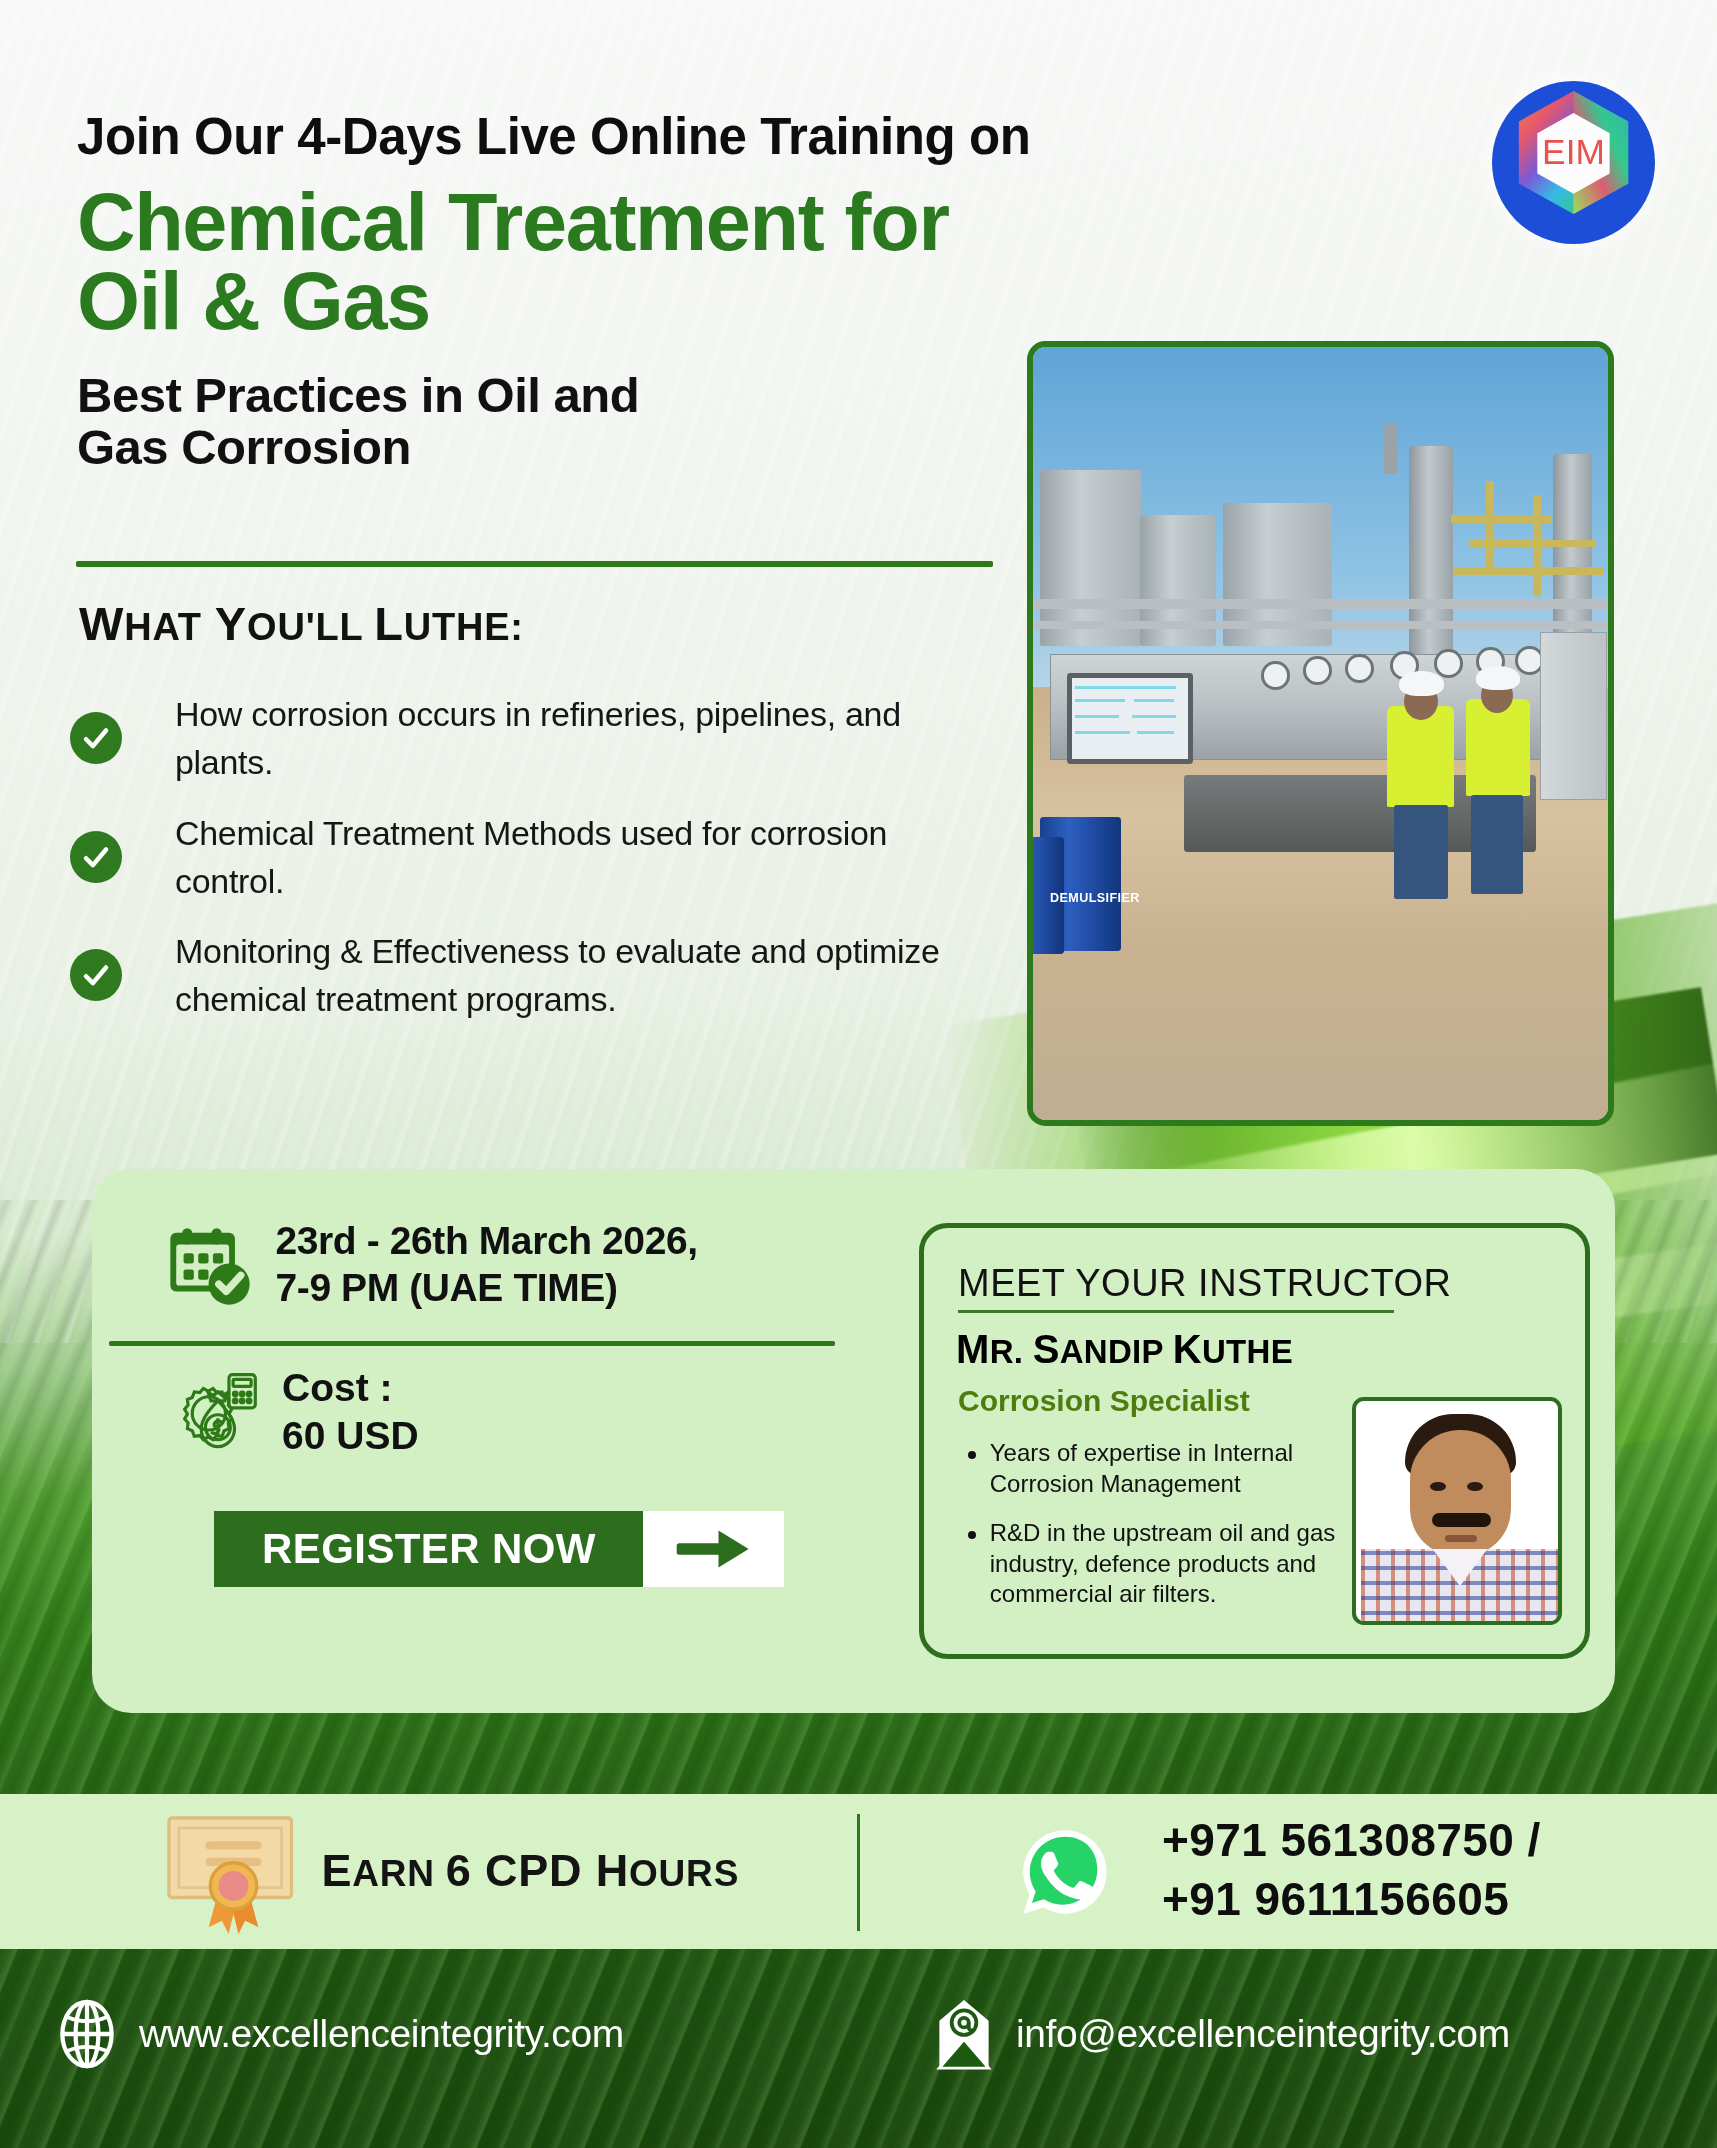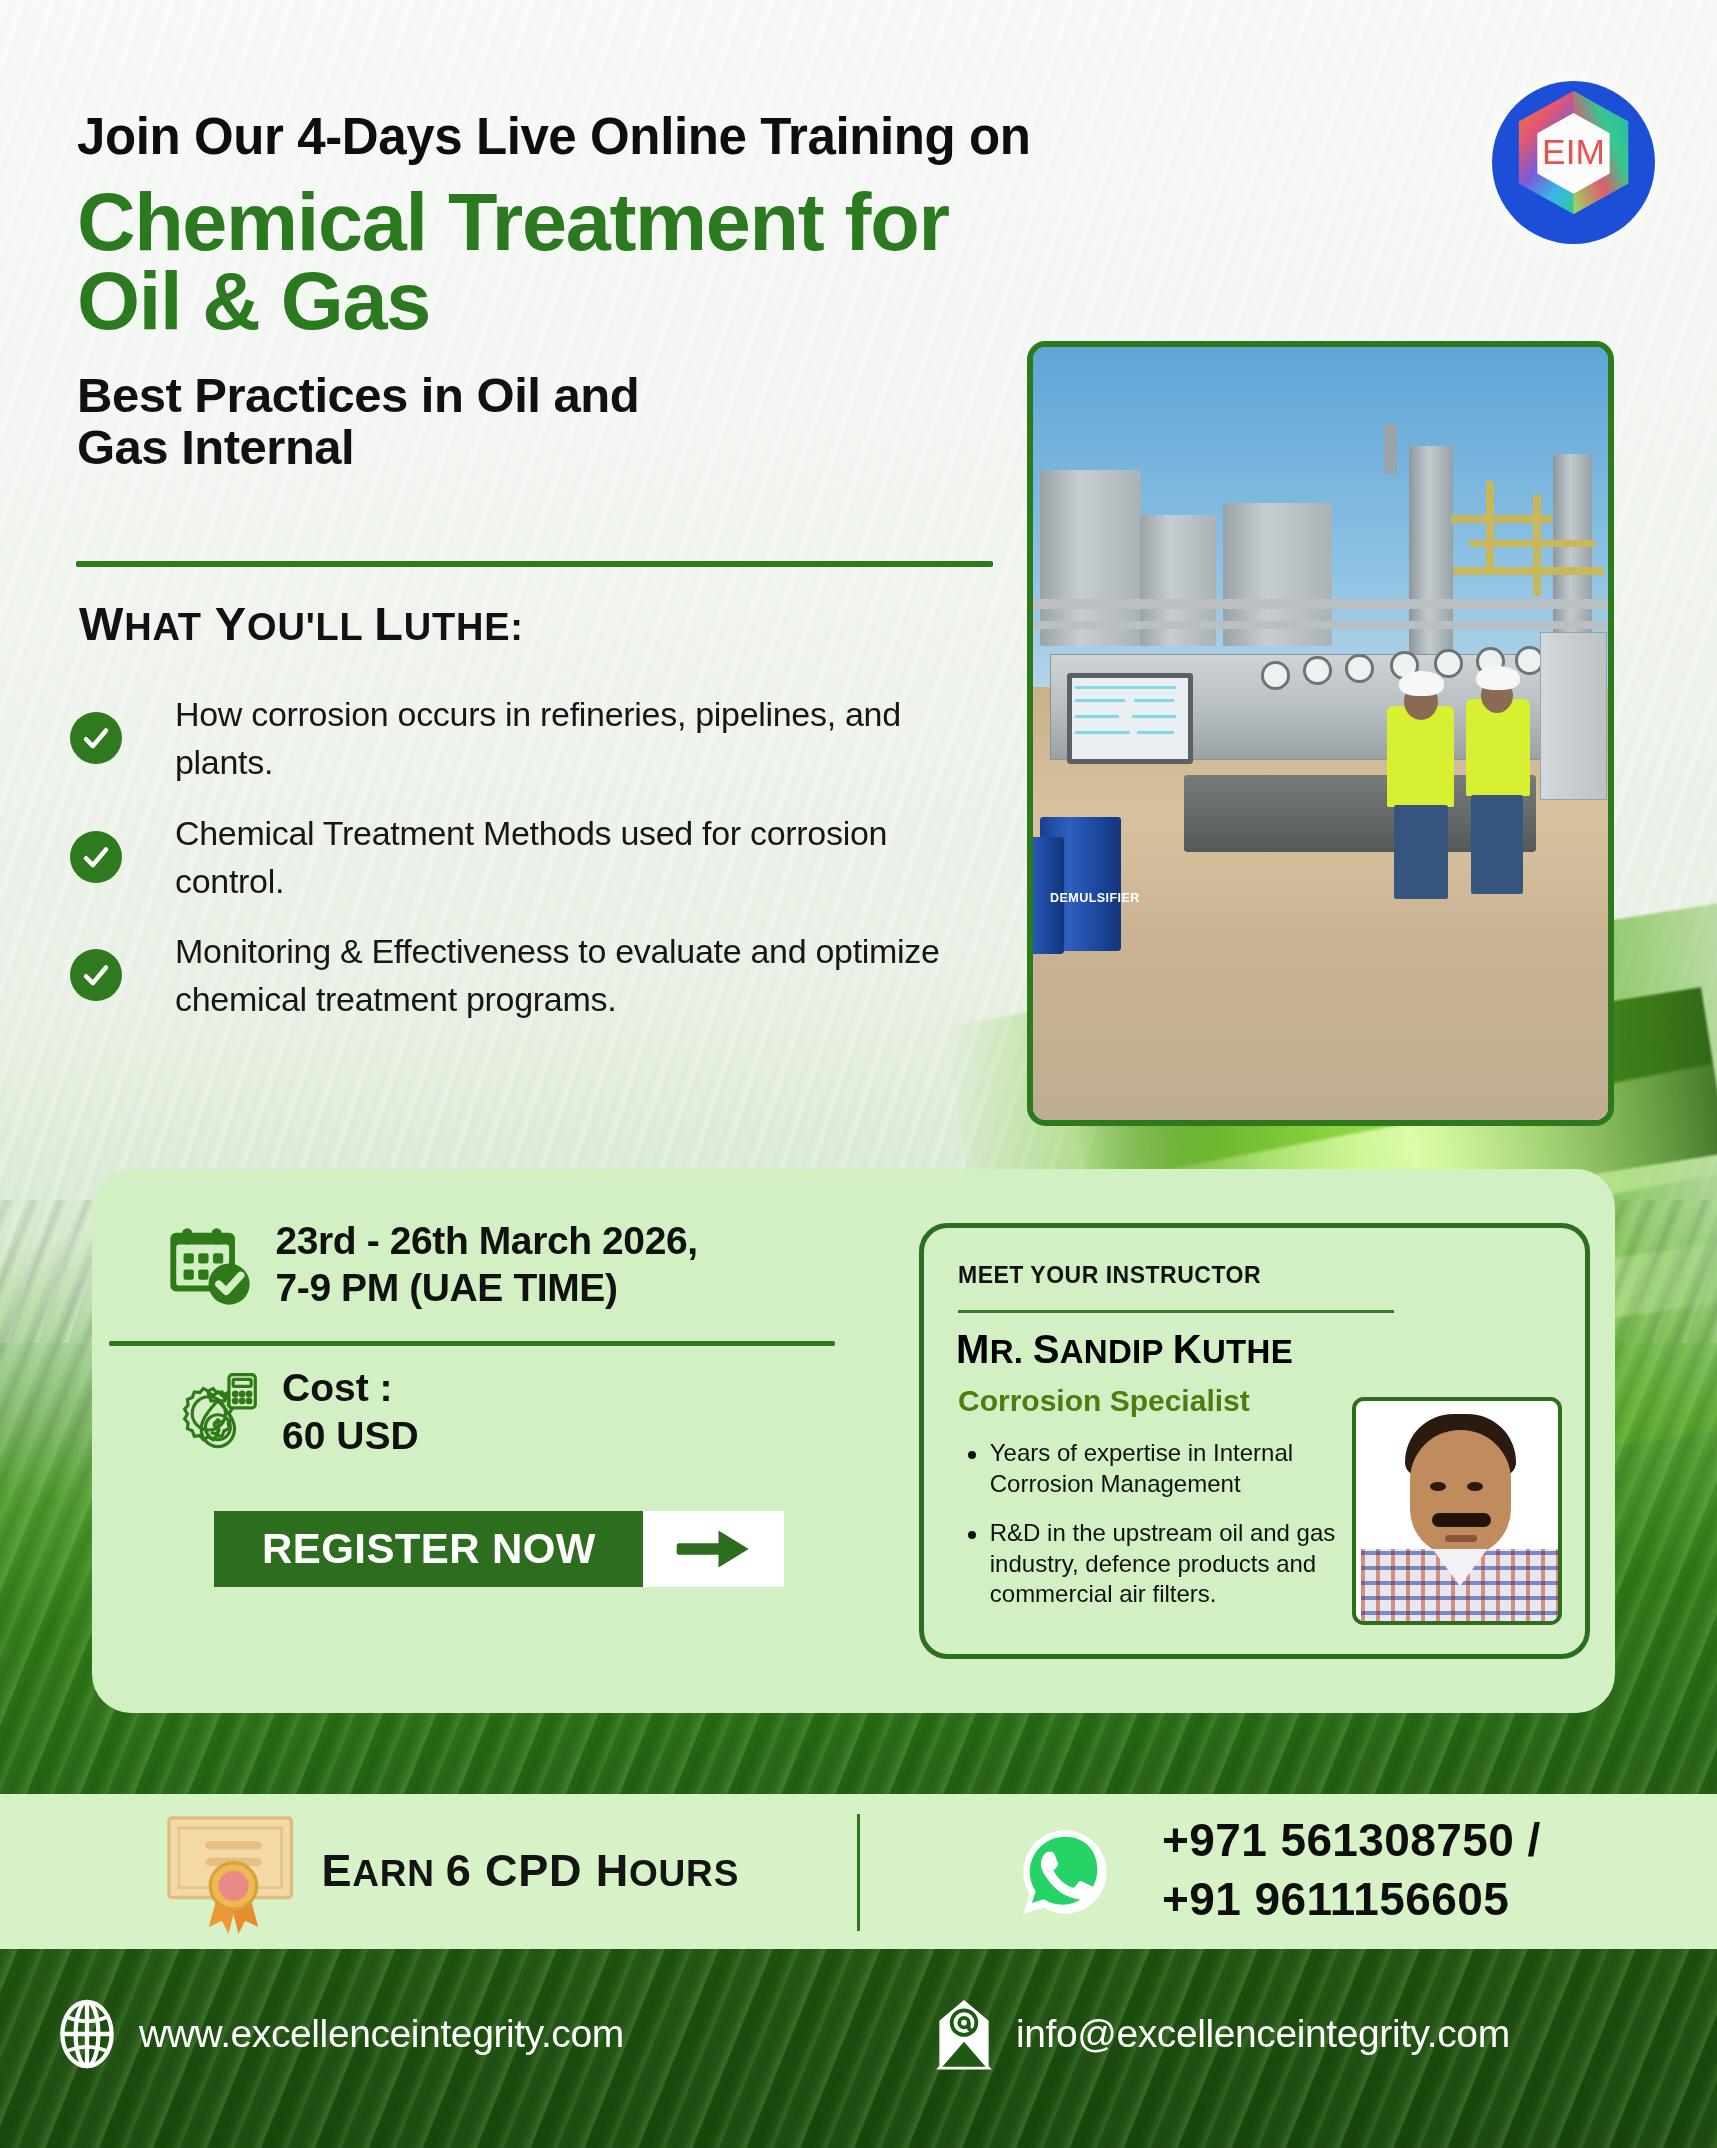--- a/index.html
+++ b/index.html
@@ -233,21 +233,21 @@
   }
 
   
   .inst {
     position: absolute; left: 919px; top: 1223px;
     width: 671px; height: 436px;
     border: 5px solid #2c6e1e;
     border-radius: 28.5px;
   }
   .inst-label { position: absolute; left: 34px; top: 34px;
-    font-size: 23px; font-weight: 700; color: #121212; letter-spacing: 0.5px; }
+    font-size: 38px; font-weight: 400; color: #121212; letter-spacing: 0.5px; }
   .inst-hr { position: absolute; left: 34px; top: 82px; width: 436px; height: 2.5px; background: #3a7a2a; }
   .inst-name { position: absolute; left: 32px; top: 99px;
     font-size: 40px; font-weight: 900; color: #000000; letter-spacing: 0.3px; }
   .inst-name .sm { font-size: 33px; }
   .inst-role { position: absolute; left: 34px; top: 156px;
     font-size: 30px; font-weight: 700; color: #4d7c0f; }
   .inst-bullets { position: absolute; left: 44px; top: 210px; width: 403px; }
   .ib { display: flex; margin-bottom: 18.5px; }
   .ib-dot { flex: 0 0 auto; width: 8.4px; height: 8.4px; border-radius: 50%; background:#111; margin: 12.6px 13.4px 0 0; }
   .ib-txt { font-size: 24px; color: #111; line-height: 1.28; font-weight: 500; }
@@ -336,21 +336,21 @@
   </div>
 
   <div class="hdr">
     <div class="kicker">Join Our 4-Days Live Online Training on</div>
     <div class="title">
       <div>Chemical Treatment for</div>
       <div>Oil &amp; Gas</div>
     </div>
     <div class="subtitle">
       <div>Best Practices in Oil and</div>
-      <div>Gas Internal</div>
+      <div>Gas Corrosion</div>
     </div>
   </div>
   <div class="hr-main"></div>
 
   <div class="learn-head">
     <span class="cap">W</span><span class="sm">HAT</span><span class="cap"> Y</span><span class="sm">OU'LL </span><span class="cap">L</span><span class="sm">UTHE:</span>
   </div>
 
   <div class="bullets">
     <div class="bullet">

